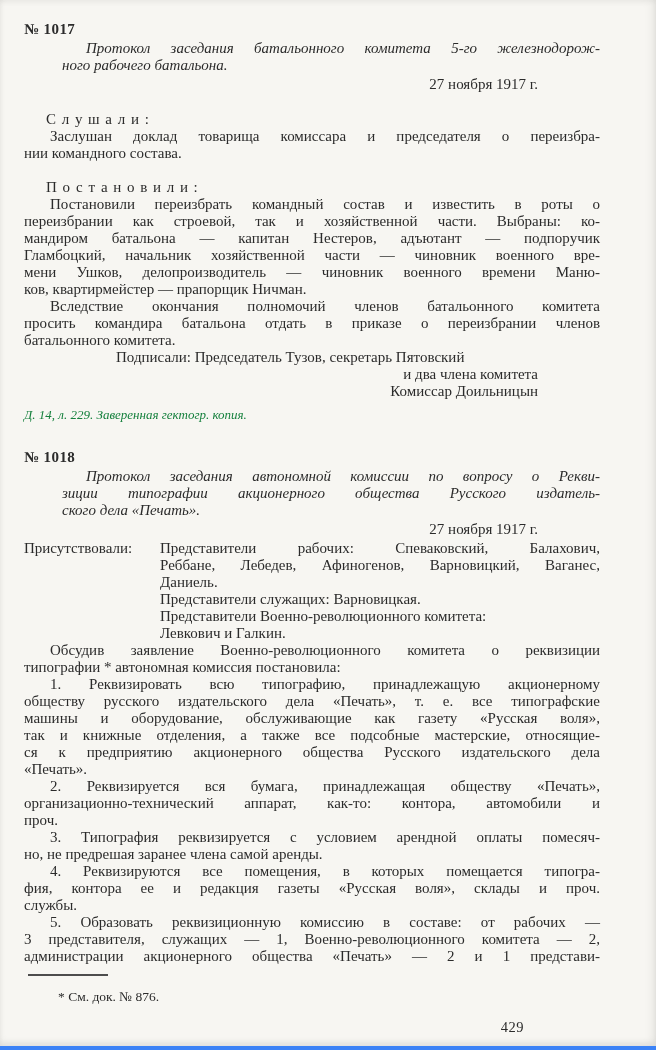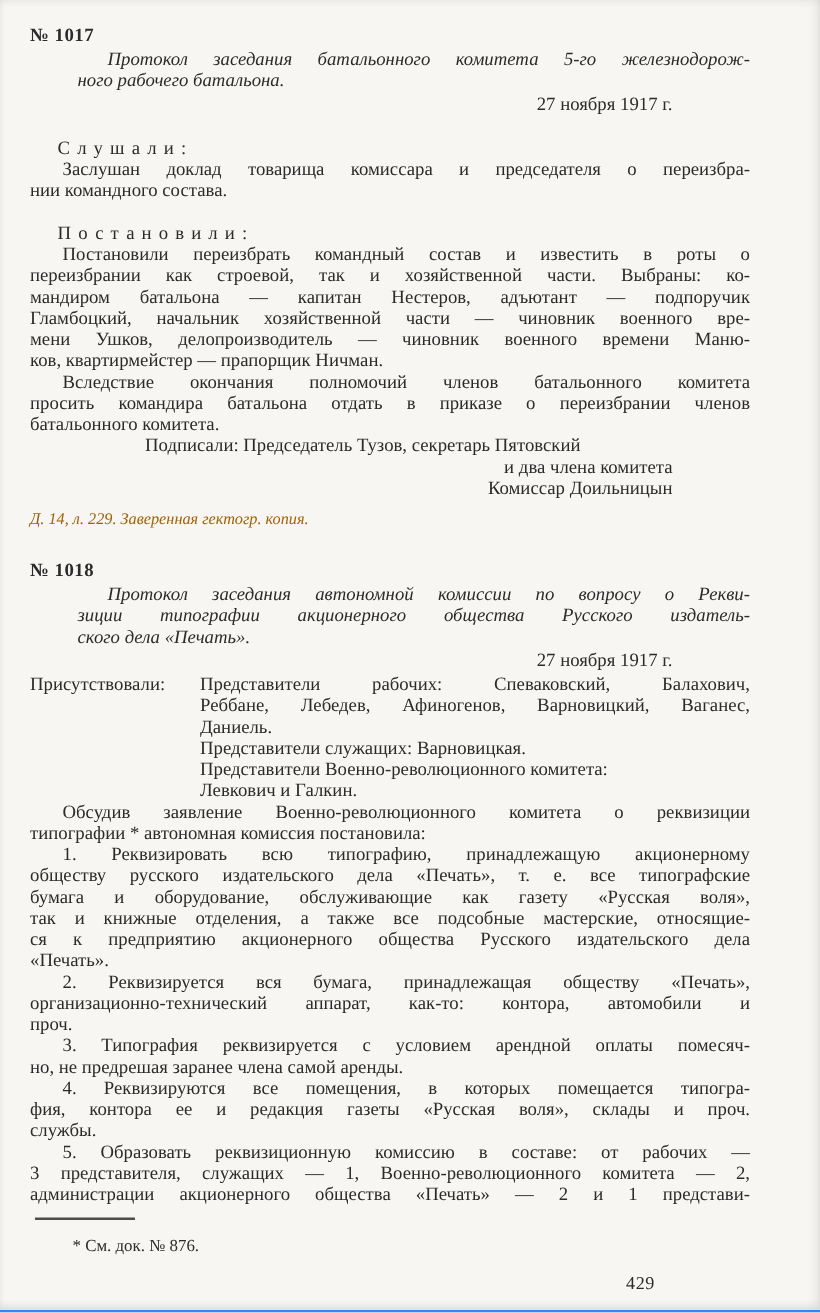--- a/index.html
+++ b/index.html
@@ -7,37 +7,37 @@
     position:relative;
     width:656px;height:1050px;
     box-sizing:border-box;
     background:#f7f6f2;
     color:#2b2b2b;
     font-family:"Liberation Serif","DejaVu Serif",serif;
     font-size:15px;
     padding:20px 56px 0 24px;
     overflow:hidden;
     box-shadow:inset 0 -4px 6px rgba(0,0,0,0.07), inset -5px 0 8px rgba(0,0,0,0.045), inset 0 3px 4px rgba(0,0,0,0.03);
-    border-bottom:2px solid #3b82f6;
+    border-bottom:4px solid #3b82f6;
   }
   .ln{line-height:17px;min-height:17px;}
   .j{text-align:justify;text-align-last:justify;}
   .ind{padding-left:26px;}
   .docnum{font-weight:bold;letter-spacing:0.4px;line-height:18px;}
   .title{font-style:italic;margin-left:38px;margin-top:2px;}
   .title .ind{padding-left:24px;}
   .date{text-align:right;padding-right:62px;line-height:19px;margin:1px 0 1px;}
   .spaced{padding-left:22px;letter-spacing:0.38em;margin-top:16px;line-height:18px;}
   .attendees{display:flex;}
   .att-label{width:136px;flex:none;}
   .att-content{flex:1;}
   .sig{padding-right:62px;}
   .sig-indent{padding-left:92px;}
   .sig-right{text-align:right;}
-  .source{font-size:13px;font-style:italic;margin-top:7px;line-height:16px;color:#a16207;}
+  .source{font-size:13px;font-style:italic;margin-top:7px;line-height:16px;color:#15803d;}
   .doc2{margin-top:24px;}
   .footnote-rule{width:80px;border-top:2px solid #4d4d4d;margin:9px 0 0 4px;}
   .footnote{font-size:13.5px;padding-left:34px;margin-top:13px;line-height:16px;}
   .pagenum{text-align:right;padding-right:76px;margin-top:14px;font-size:14.5px;letter-spacing:0.5px;}
 </style>
 </head>
 <body>
 
 <div class="page">
   <div id="docs">
@@ -93,21 +93,21 @@
             <div class="ln ">Левкович и Галкин.</div>
           </div>
         </div>
         <div class="para">
           <div class="ln j ind">Обсудив заявление Военно-революционного комитета о реквизиции</div>
           <div class="ln ">типографии * автономная комиссия постановила:</div>
         </div>
         <div class="para">
           <div class="ln j ind">1. Реквизировать всю типографию, принадлежащую акционерному</div>
           <div class="ln j ">обществу русского издательского дела «Печать», т. е. все типографские</div>
-          <div class="ln j ">бумага и оборудование, обслуживающие как газету «Русская воля»,</div>
+          <div class="ln j ">машины и оборудование, обслуживающие как газету «Русская воля»,</div>
           <div class="ln j ">так и книжные отделения, а также все подсобные мастерские, относящие-</div>
           <div class="ln j ">ся к предприятию акционерного общества Русского издательского дела</div>
           <div class="ln ">«Печать».</div>
         </div>
         <div class="para">
           <div class="ln j ind">2. Реквизируется вся бумага, принадлежащая обществу «Печать»,</div>
           <div class="ln j ">организационно-технический аппарат, как-то: контора, автомобили и</div>
           <div class="ln ">проч.</div>
         </div>
         <div class="para">

